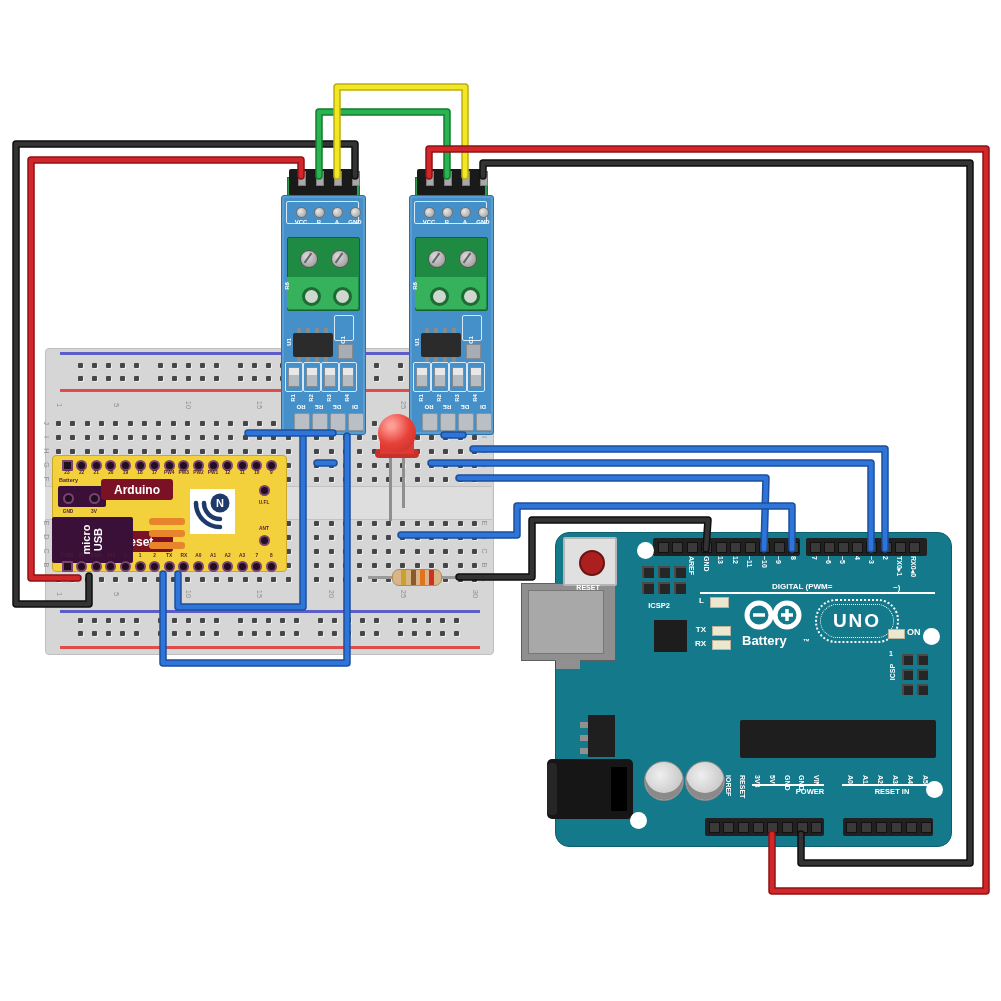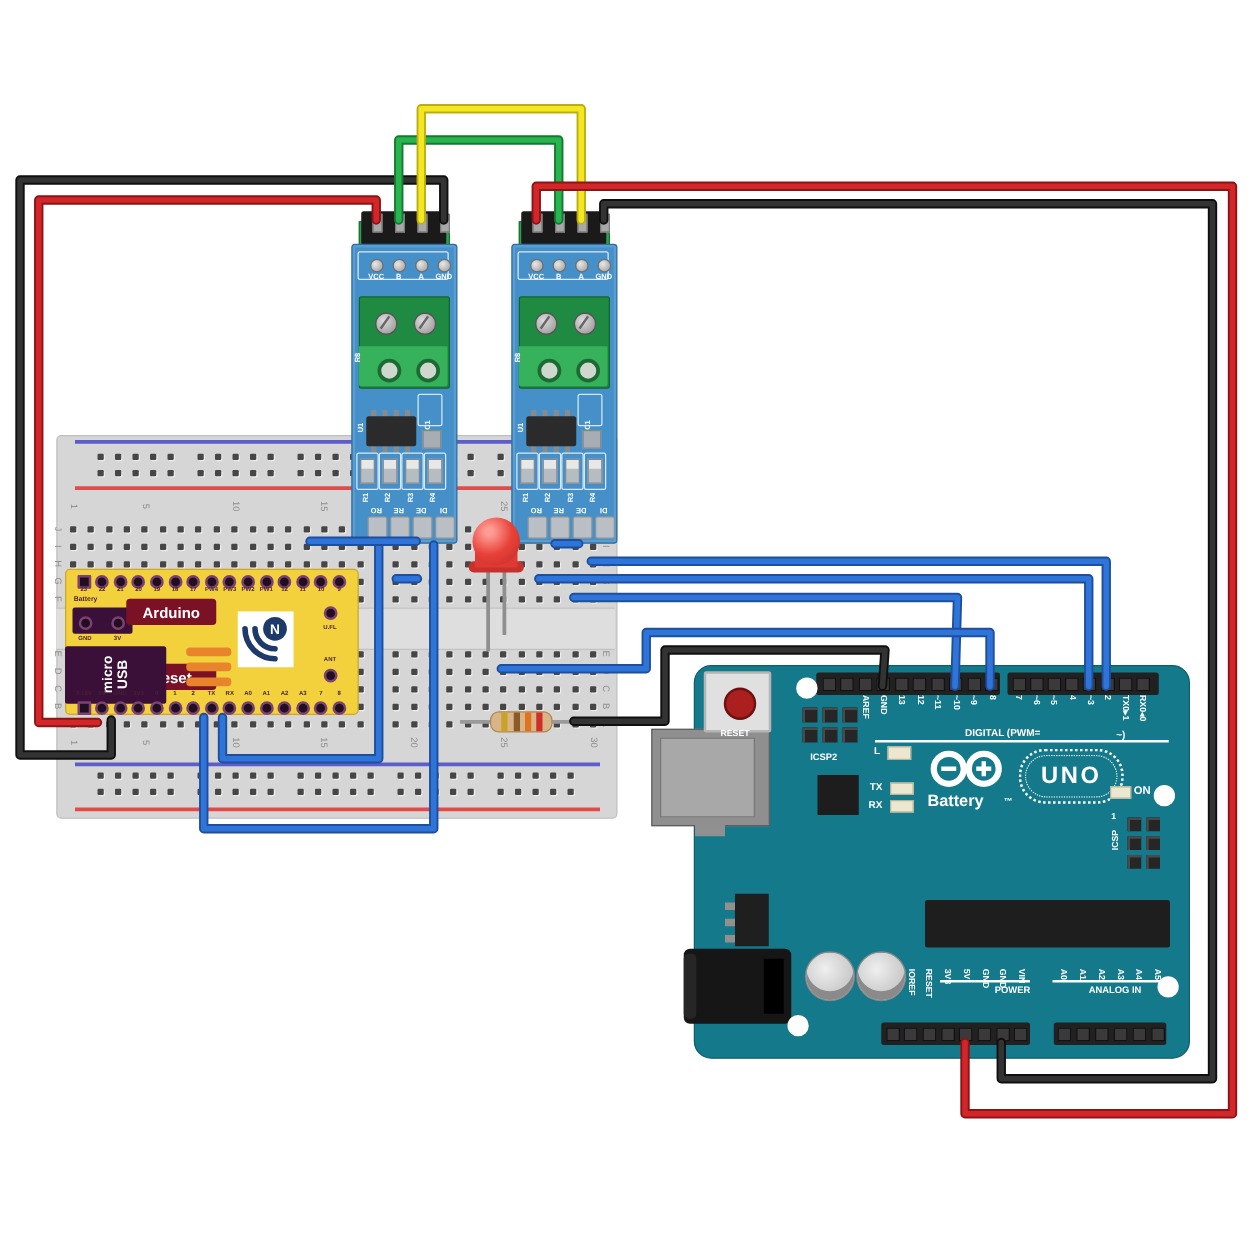--- a/index.html
+++ b/index.html
@@ -862,21 +862,21 @@
       <div class="vlab" style="left: 858px; top: 791px;">A2</div>
       <div class="vlab" style="left: 873px; top: 791px;">A3</div>
       <div class="vlab" style="left: 888px; top: 791px;">A4</div>
       <div class="vlab" style="left: 903px; top: 791px;">A5</div>
       <div class="white-line" style="left: 700px; top: 592px; width: 235px;"></div>
       <div class="white-line" style="left: 752px; top: 784px; width: 72px;"></div>
       <div class="white-line" style="left: 842px; top: 784px; width: 90px;"></div>
       <div class="unotext abs" style="left: 772px; top: 582px; font-size: 8px;">DIGITAL (PWM=</div>
       <div class="unotext abs" style="left: 893px; top: 583px; font-size: 8px;">~)</div>
       <div class="unotext abs" style="left: 775px; top: 787px; width: 70px; text-align: center; font-size: 7.5px;">POWER</div>
-      <div class="unotext abs" style="left: 852px; top: 787px; width: 80px; text-align: center; font-size: 7.5px;">ANALOG IN</div>
+      <div class="unotext abs" style="left: 852px; top: 787px; width: 80px; text-align: center; font-size: 7.5px;">RESET IN</div>
       <div class="mount" style="left: 636.5px; top: 541.5px;"></div>
       <div class="mount" style="left: 922.5px; top: 627.5px;"></div>
       <div class="mount" style="left: 629.5px; top: 811.5px;"></div>
       <div class="mount" style="left: 925.5px; top: 780.5px;"></div>
     </div>
 
   <svg id="wires" width="1001" height="1001">
       <polyline points="301,176 301,160 31,160 31,578 78,578" fill="none" stroke="#8c1414" stroke-width="7.5" stroke-linecap="round" stroke-linejoin="round"></polyline>
       <polyline points="301,176 301,160 31,160 31,578 78,578" fill="none" stroke="#d2262b" stroke-width="4.5" stroke-linecap="round" stroke-linejoin="round"></polyline>
       <polyline points="355,176 355,144 16,144 16,604 89,604 89,576" fill="none" stroke="#0f0f0f" stroke-width="7.5" stroke-linecap="round" stroke-linejoin="round"></polyline>

